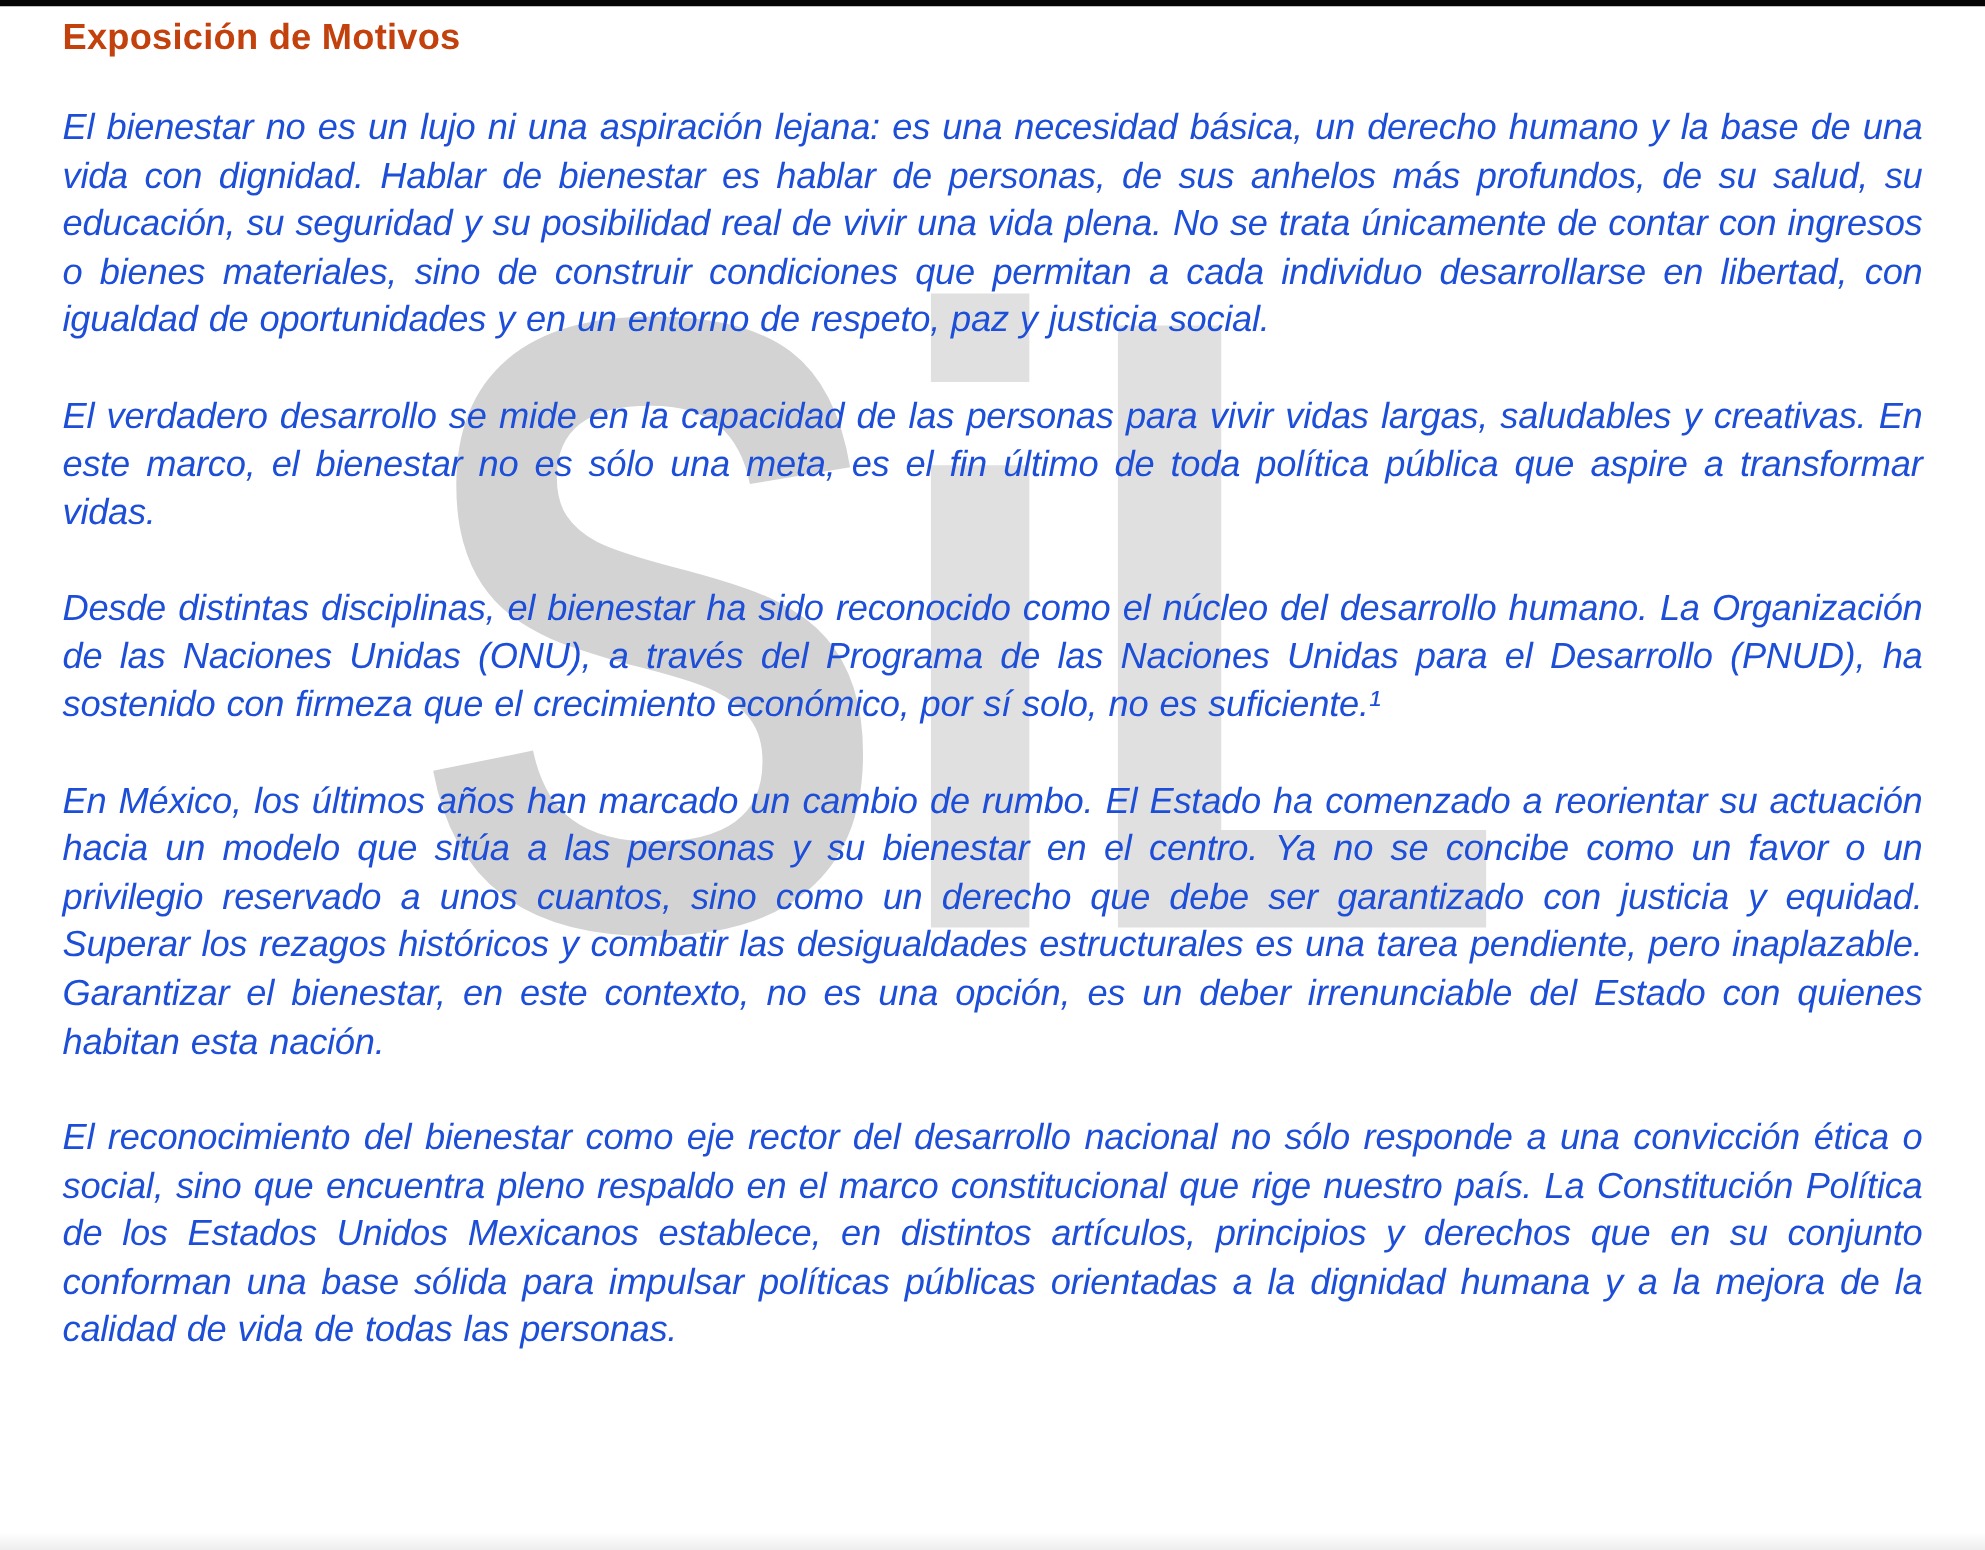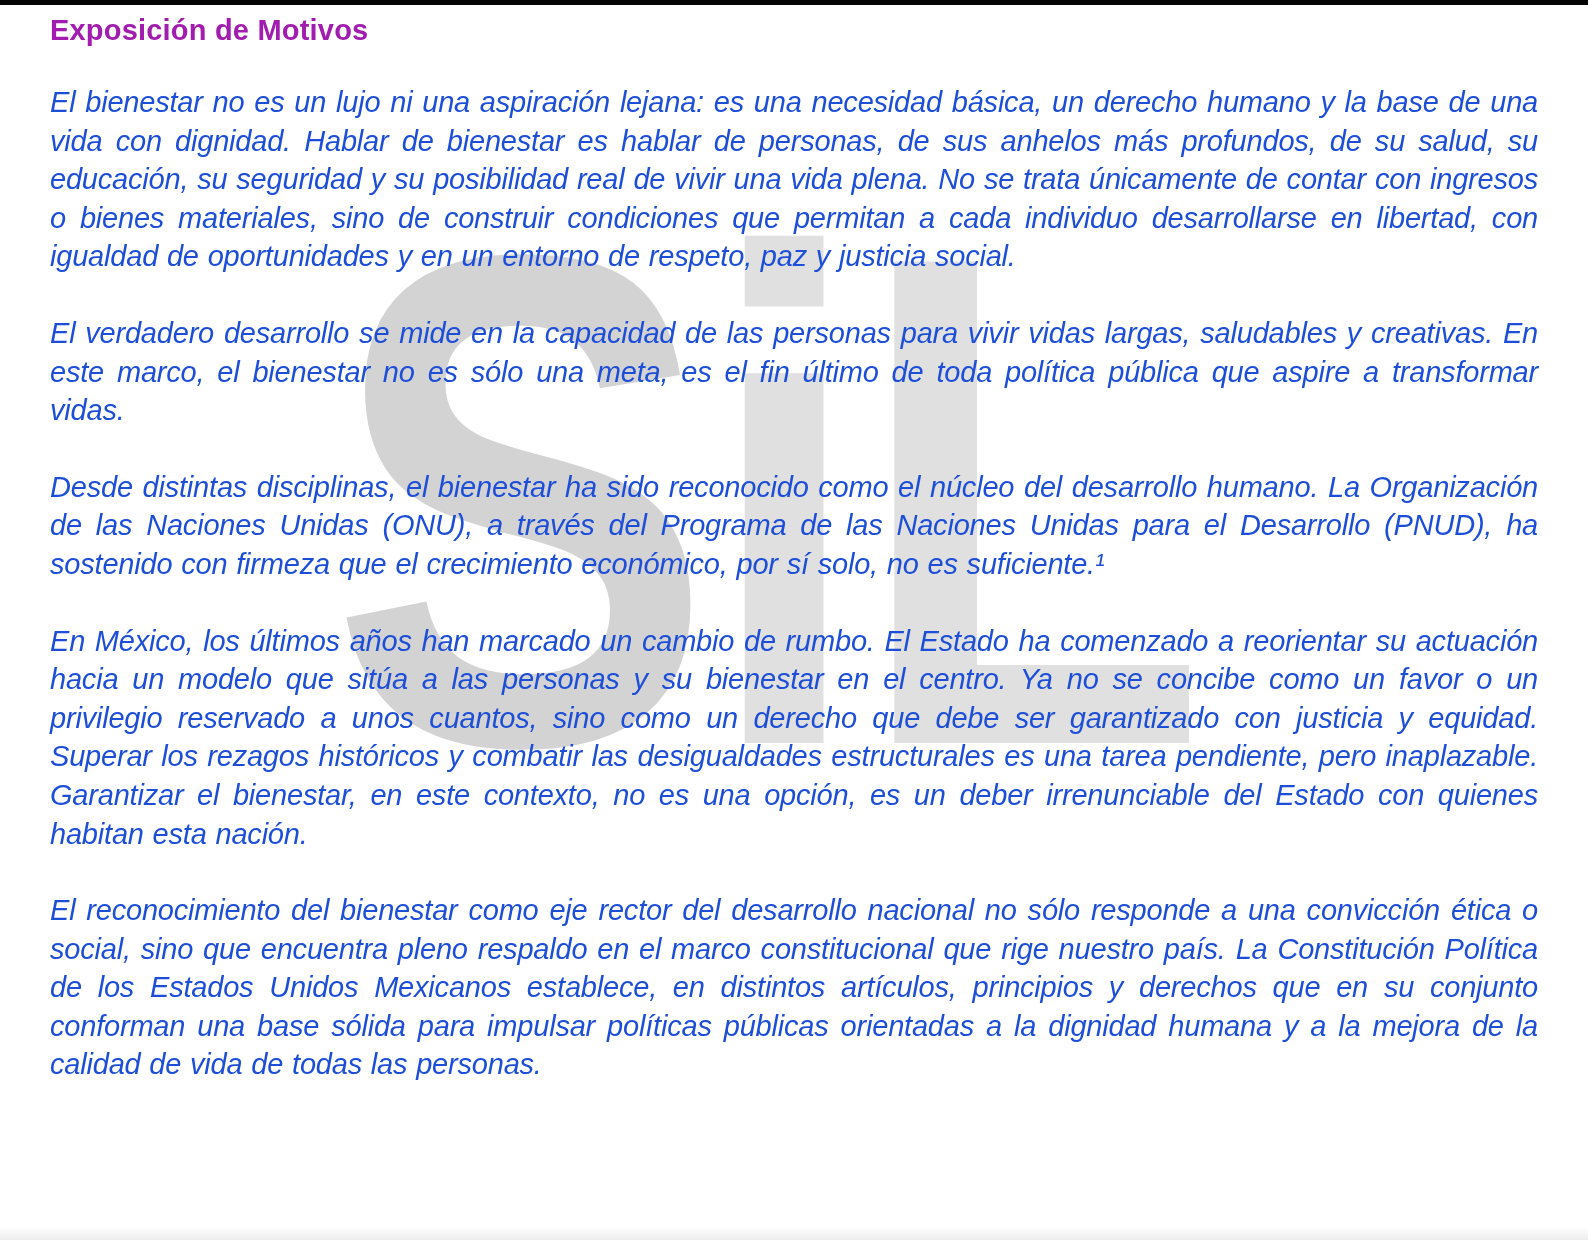--- a/index.html
+++ b/index.html
@@ -44,21 +44,21 @@
   .watermark .wm-s  { color: #d3d3d3; }
   .watermark .wm-il { color: #e0e0e0; }
   .content {
     position: relative;
     z-index: 1;
     padding: 10px 50px 0 50px;
   }
   .doc-title {
     font-size: 29px;
     font-weight: 700;
-    color: #a21caf;
+    color: #c2410c;
     margin: 4px 0 0 0;
     letter-spacing: 0.2px;
   }
   .doc-paragraph {
     font-size: 29px;
     line-height: 38.6px;
     color: #1d4ed8;
     text-align: justify;
     margin: 38px 0 0 0;
     letter-spacing: -0.2px;

